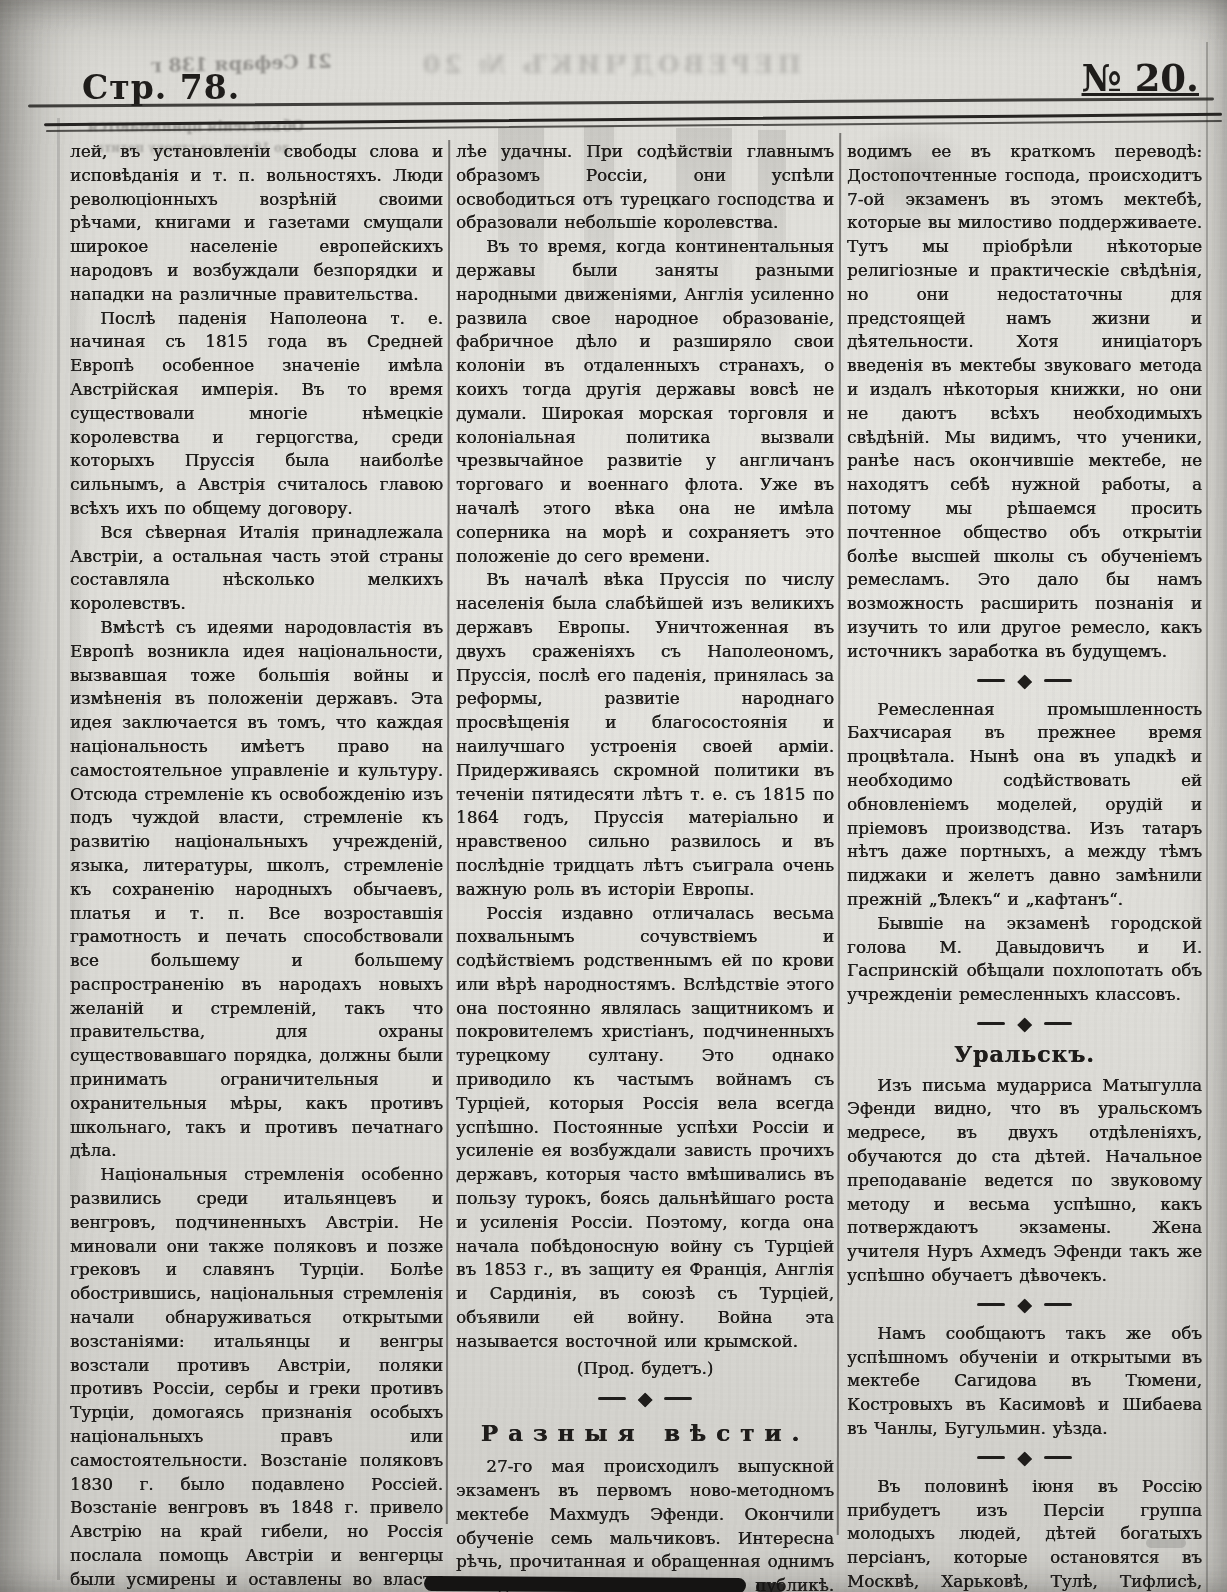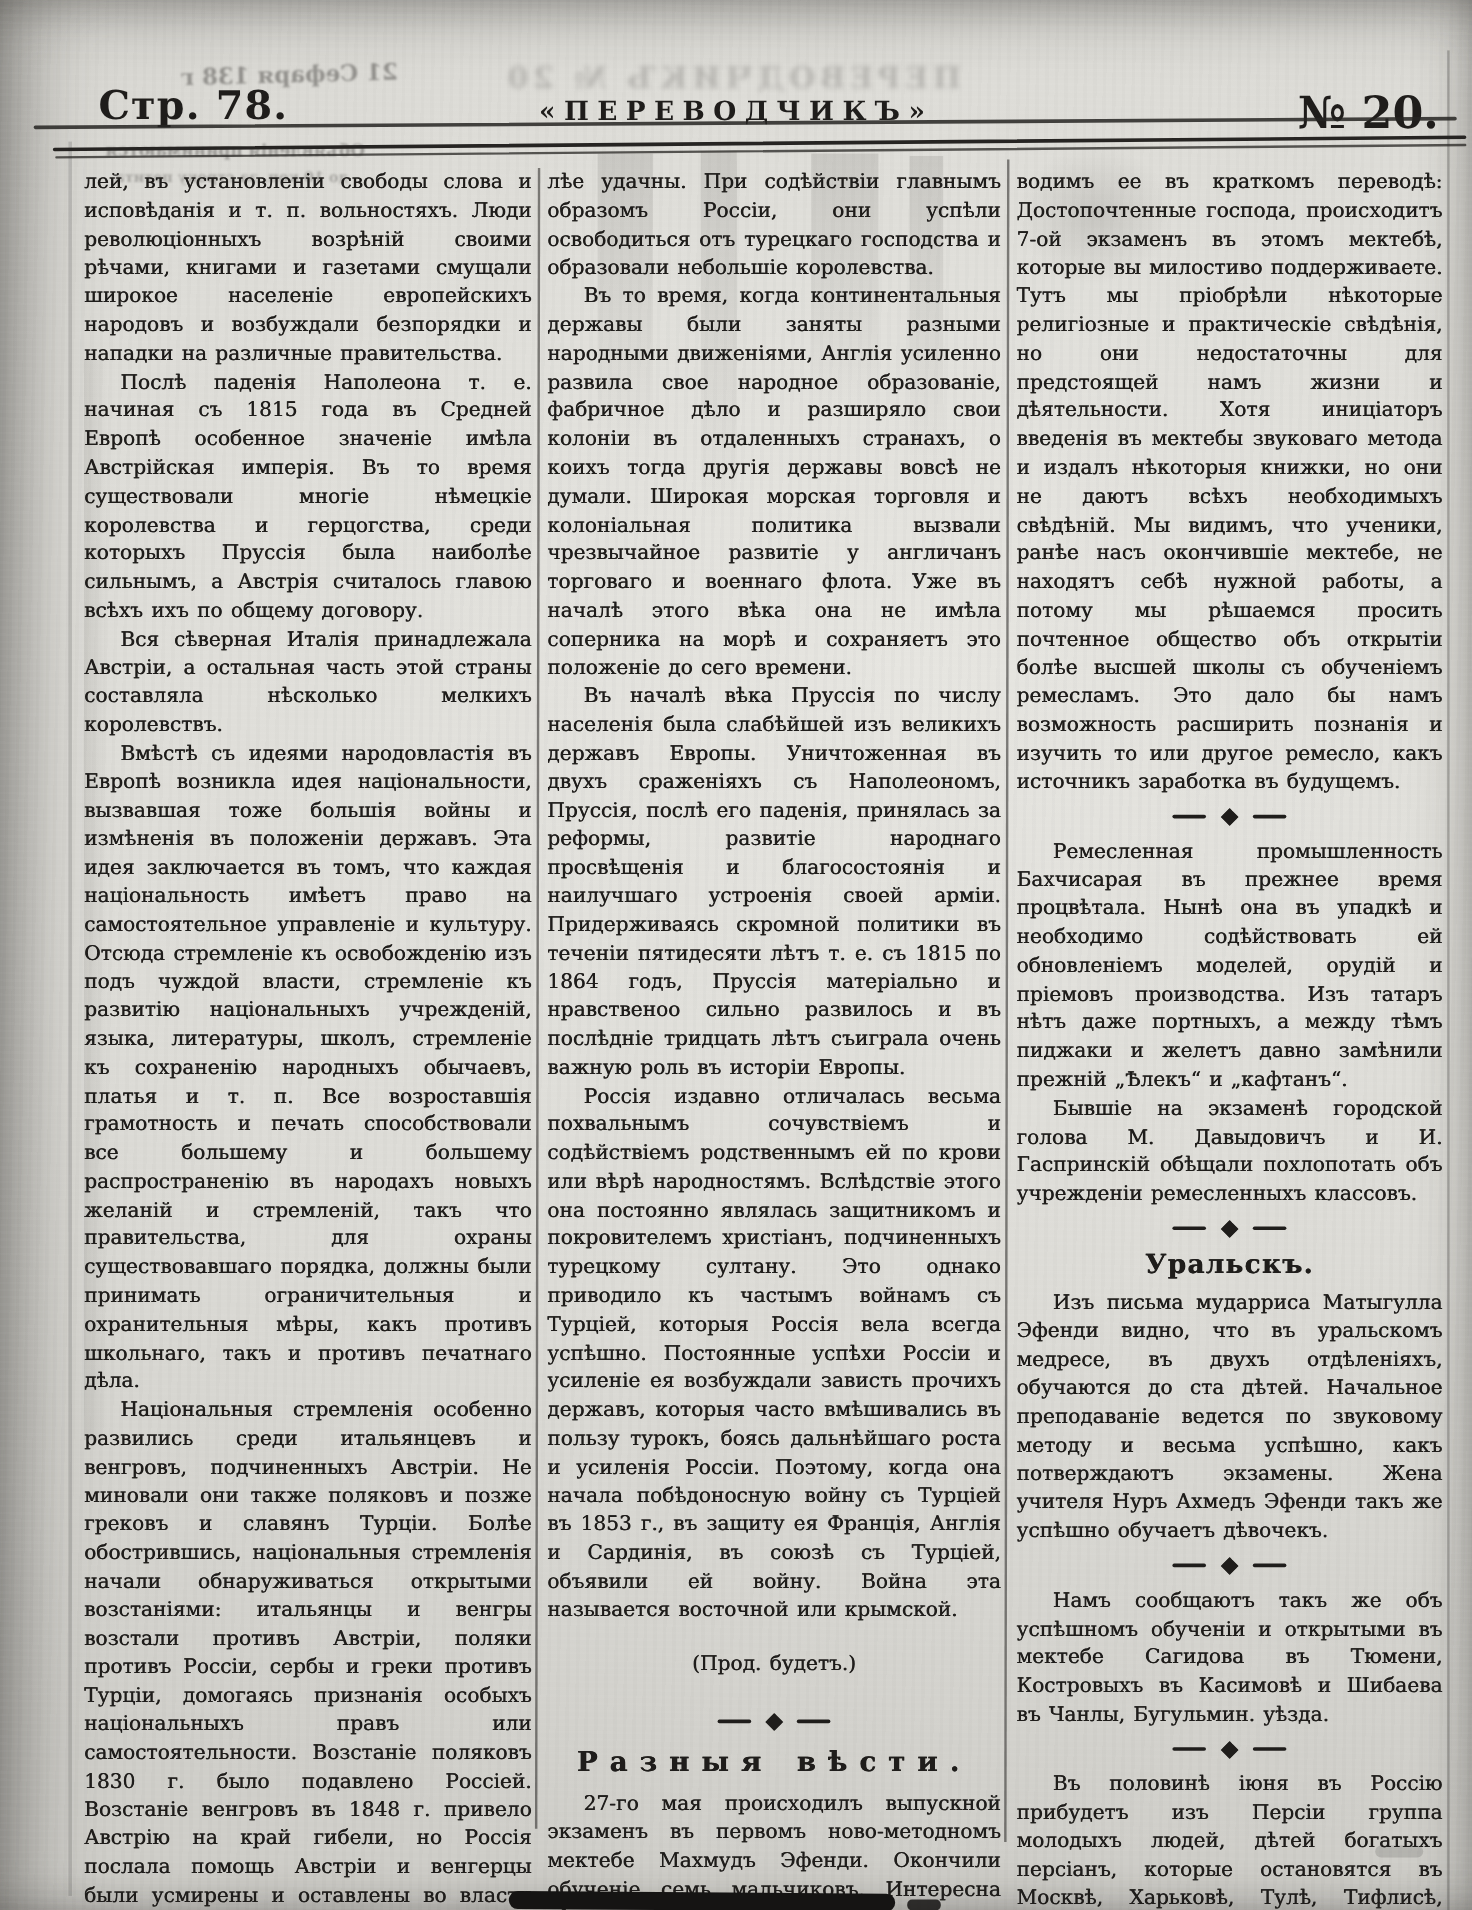--- a/index.html
+++ b/index.html
@@ -15,32 +15,32 @@
     font-family:"DejaVu Serif","Liberation Serif",serif;
     color:#1f1d1b;
   }
   .grain{position:absolute;inset:0;pointer-events:none;
     background:
       repeating-linear-gradient(91deg, rgba(0,0,0,.016) 0 3px, transparent 3px 8px),
       repeating-linear-gradient(1deg, rgba(255,255,255,.025) 0 2px, transparent 2px 6px);}
   
   .page-label{position:absolute;left:82px;top:68px;font-size:33px;font-weight:bold;letter-spacing:1px;}
   .masthead{position:absolute;left:0;right:0;top:80px;text-align:center;font-size:22px;font-weight:bold;letter-spacing:7px;}
-  .issue-label{position:absolute;right:28px;top:72px;font-size:37px;font-weight:bold;}
+  .issue-label{position:absolute;right:28px;top:56px;font-size:37px;font-weight:bold;text-decoration:underline;}
   .rule{position:absolute;background:#262422;}
   .rule-1{left:28px;top:101px;width:1186px;height:3px;transform:rotate(-.35deg);opacity:.85;border-radius:2px;}
   .rule-2a{left:44px;top:118px;width:1178px;height:3px;transform:rotate(-.5deg);border-radius:2px;}
   .rule-2b{left:46px;top:125px;width:1176px;height:2px;transform:rotate(-.5deg);opacity:.75;border-radius:2px;}
   
   .cols{position:absolute;left:70px;top:140px;display:flex;gap:13px;}
   .col{font-size:16.8px;line-height:23.8px;text-align:justify;text-shadow:.35px 0 0 currentColor;word-spacing:1.5px;}
   .col-1{width:373px;} .col-2{width:378px;} .col-3{width:355px;}
   .p{margin:0;text-indent:1.8em;}
   .cont{text-indent:0;}
-  .center{margin:21px 0;text-align:center;text-indent:0;}
+  .center{margin:3px 0;text-align:center;text-indent:0;}
   .h-news{margin:8px 0 10px;text-align:center;font-size:23px;font-weight:bold;letter-spacing:10px;text-indent:0;white-space:nowrap;}
   .h-city{margin:4px 0 7px;text-align:center;font-size:22px;font-weight:bold;letter-spacing:1px;text-indent:0;}
   .orn{height:30px;display:flex;align-items:center;justify-content:center;gap:12px;margin:2px 0;}
   .orn .bar{width:28px;height:3px;background:#1f1d1b;border-radius:2px;}
   .orn .dia{font-family:"DejaVu Sans","Liberation Sans",sans-serif;font-size:19px;line-height:1;}
   .divider{position:absolute;width:2px;background:rgba(38,36,34,.55);}
   .divider-1{left:447px;top:140px;height:1384px;transform:rotate(.1deg);}
   .divider-2{left:838px;top:133px;height:1402px;transform:rotate(.1deg);}
   .edge-r{position:absolute;left:1206px;top:42px;width:2px;height:1550px;background:rgba(40,38,36,.28);}
   .edge-l{position:absolute;left:57px;top:118px;width:3px;height:1462px;background:rgba(40,38,36,.16);}
@@ -73,21 +73,20 @@
   <div class="bleed bleed-ad1">Объявленія принимаются</div>
   <div class="bleed bleed-ad2">до 10 коп. за строку петита</div>
   <div class="streak s1"></div>
   <div class="streak s2"></div>
   <div class="streak s3"></div>
   <div class="streak s4"></div>
   <div class="streak s5"></div>
   <div class="streak s6"></div>
 
   <div class="page-label">Стр. 78.</div>
-  <div class="masthead">«ПЕРЕВОДЧИКЪ»</div>
   <div class="issue-label">№ 20.</div>
   <div class="rule rule-1"></div>
   <div class="rule rule-2a"></div>
   <div class="rule rule-2b"></div>
 
   <div class="divider divider-1"></div>
   <div class="divider divider-2"></div>
   <div class="edge-r"></div>
   <div class="edge-l"></div>
 

